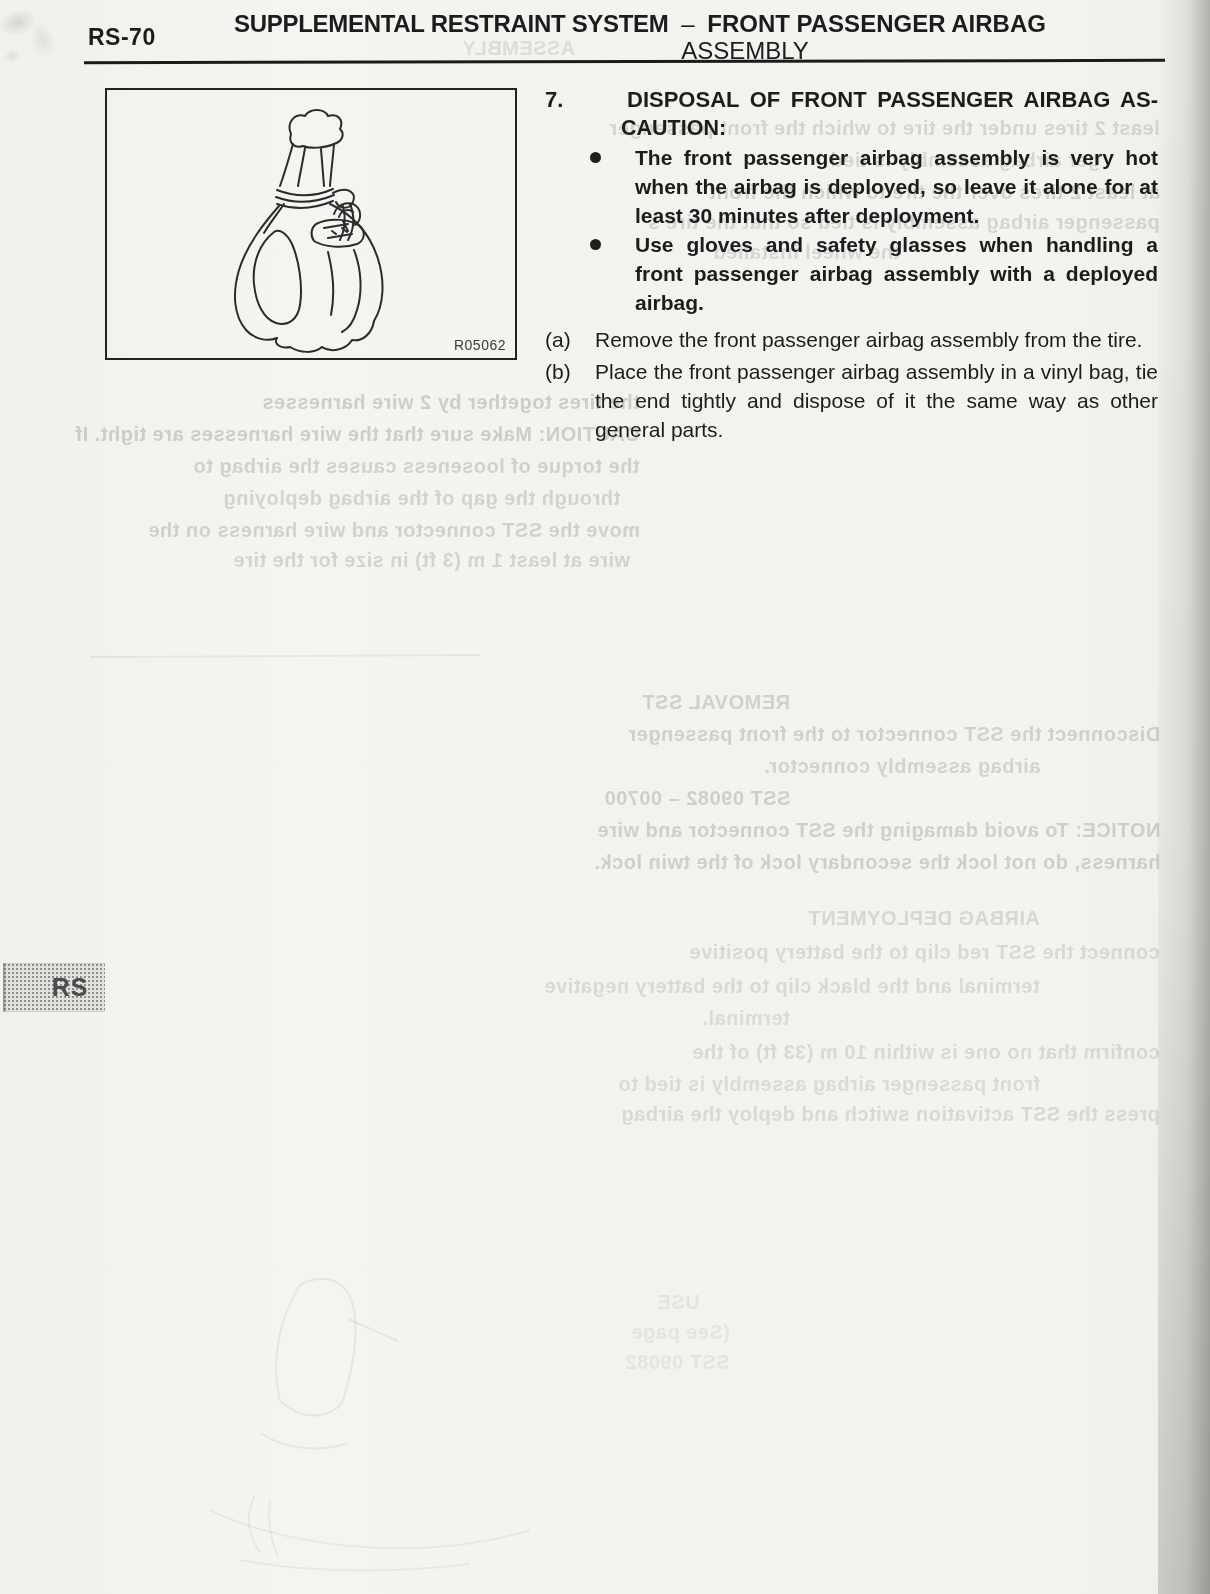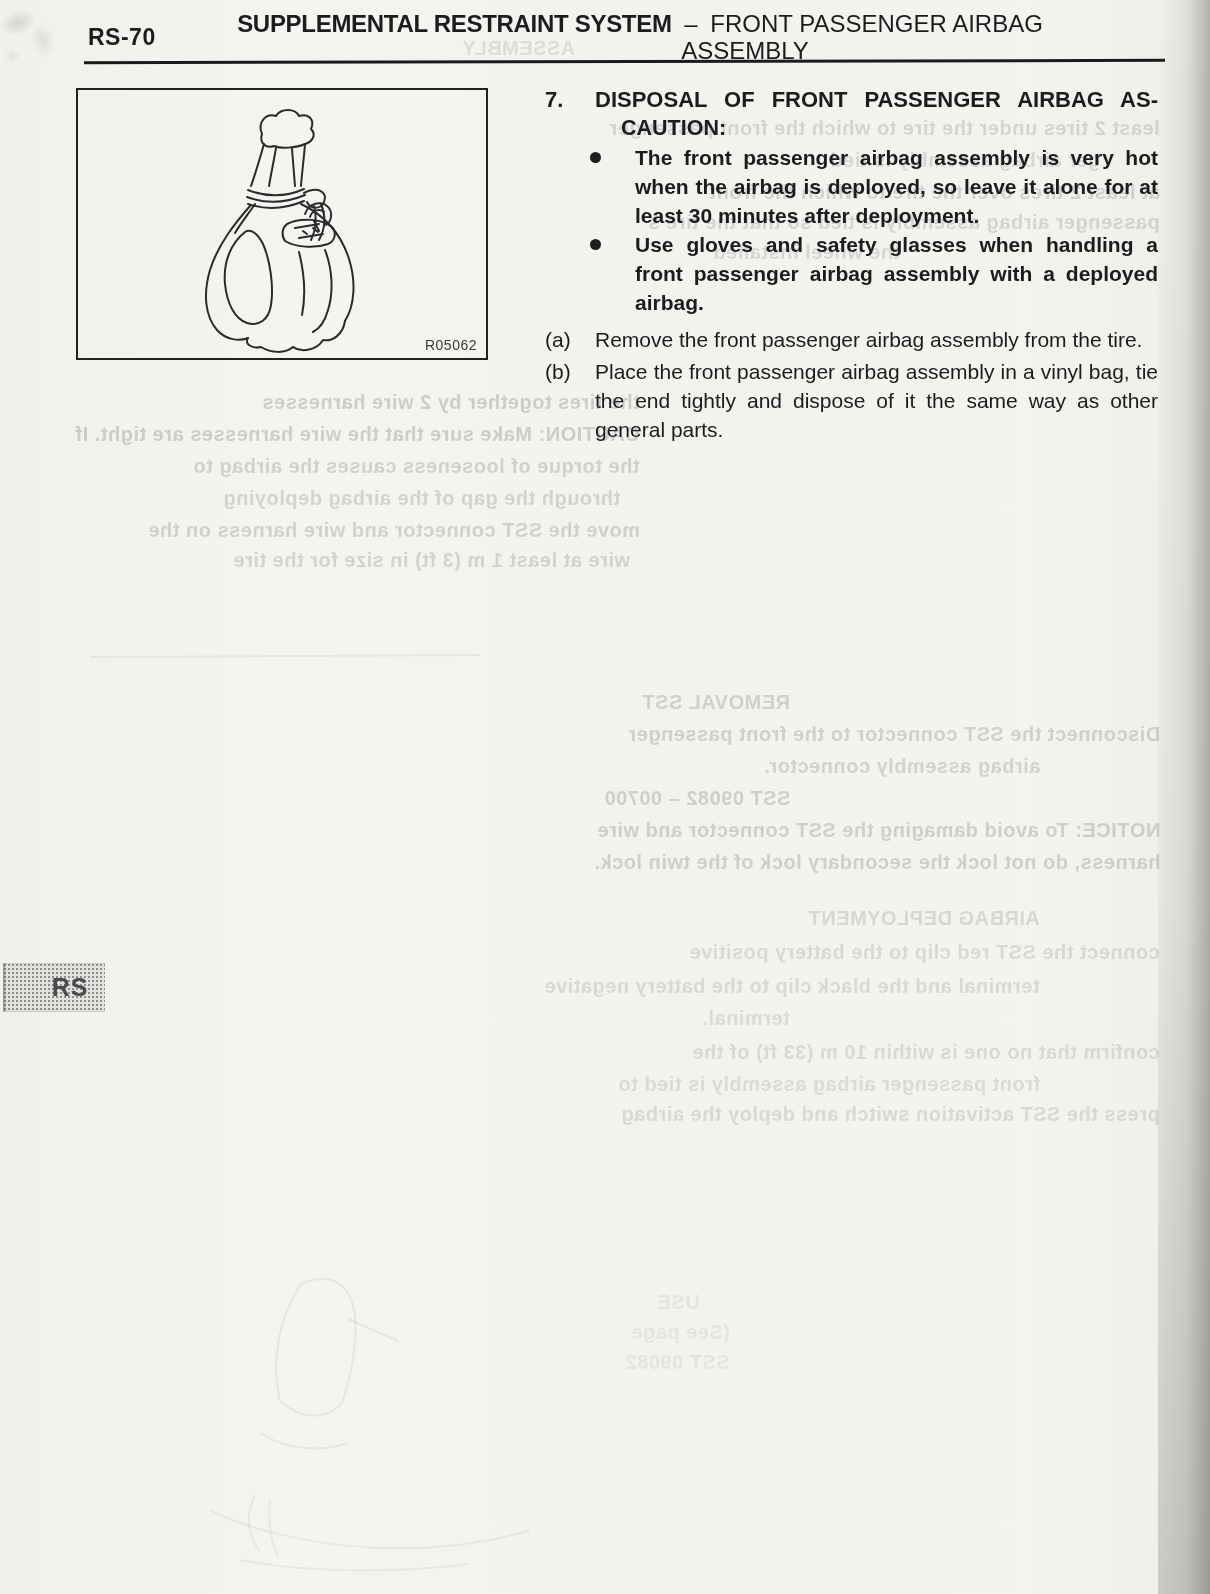--- a/index.html
+++ b/index.html
@@ -30,48 +30,48 @@
   .page-code{
     position:absolute;left:88px;top:24px;
     font-weight:bold;font-size:23px;letter-spacing:.5px;
   }
   .title-line1{
     position:absolute;left:160px;top:10px;width:960px;
     text-align:center;font-size:24px;white-space:nowrap;
   }
   .title-strong{font-weight:bold;letter-spacing:-.3px;}
   .title-dash{font-weight:normal;padding:0 6px;}
-  .title-normal{font-weight:normal;}
+  .title-normal{font-weight:bold;}
   .title-line2{
     position:absolute;left:620px;top:37px;width:250px;
     text-align:center;font-size:24px;font-weight:normal;
   }
   .header-rule{
     position:absolute;left:84px;top:60px;width:1081px;height:3px;
     background:#1b1b1b;transform:rotate(-.12deg);
   }
 
   
   .figure-box{
-    position:absolute;left:76px;top:88px;width:412px;height:272px;
+    position:absolute;left:105px;top:88px;width:412px;height:272px;
     border:2px solid #222;z-index:2;box-sizing:border-box;
   }
   .fig-code{
     position:absolute;right:9px;bottom:5px;
     font-size:14px;color:#3a3a3a;letter-spacing:.5px;
   }
 
   
   .content{
     position:absolute;left:545px;top:85px;width:613px;z-index:2;
     font-size:21px;line-height:29px;
   }
   .heading-row{display:flex;}
   .sec-num{width:50px;font-weight:bold;font-size:22px;flex:none;}
-  .heading{width:563px;font-weight:bold;font-size:22px;}
+  .heading{width:563px;font-weight:bold;font-size:22px;margin-left:32px;}
   .heading-l1{text-align:justify;text-align-last:justify;}
   .caution-label{margin-left:76px;font-weight:bold;font-size:21.5px;}
   .caution-item{display:flex;margin-left:45px;}
   .bullet-col{width:45px;flex:none;padding-top:9px;}
   .bullet-dot{display:block;width:11px;height:11px;border-radius:50%;background:#1e1e1e;}
   .caution-text{width:523px;font-weight:bold;text-align:justify;}
   .steps{margin-top:8px;}
   .step-item{display:flex;margin-top:3px;}
   .step-label{width:50px;flex:none;font-weight:normal;}
   .step-text{width:563px;font-weight:normal;text-align:justify;}

